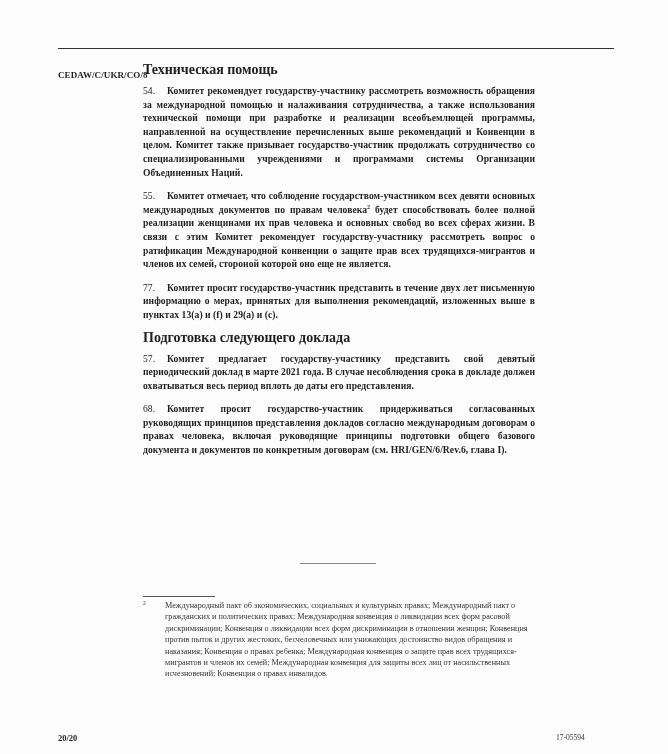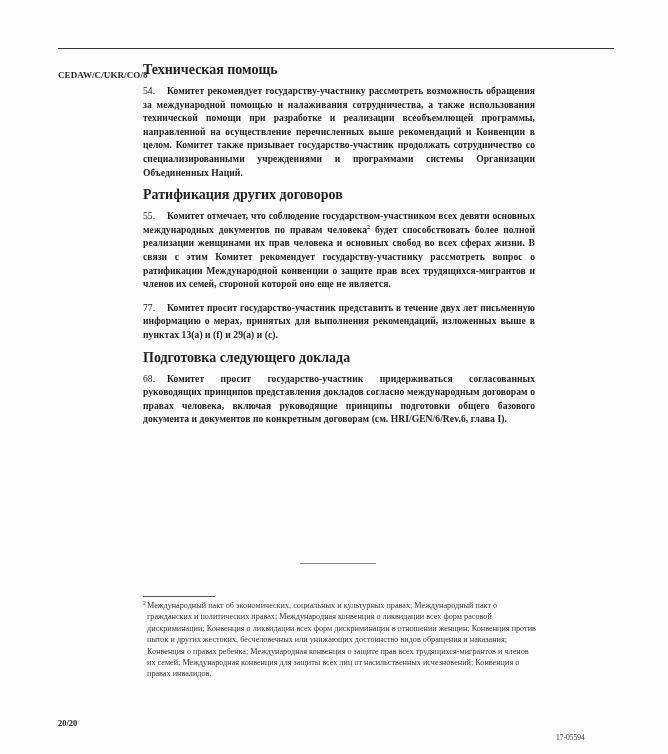--- a/index.html
+++ b/index.html
@@ -29,52 +29,52 @@
   .mid-rule {
     position: absolute; left: 300px; top: 563px; width: 76px; height: 0; border-top: 1px solid #888;
   }
   .fn-rule {
     position: absolute; left: 143px; top: 596px; width: 72px; height: 0; border-top: 1px solid #555;
   }
   .footnote {
     position: absolute; left: 143px; top: 600px; width: 393px; font-size: 8.2px; line-height: 11.4px; color: #333;
   }
   .fn-mark { position: absolute; left: 0; top: -2px; font-size: 5.5px; }
-  .fn-text { margin-left: 4px; display: block; }
+  .fn-text { margin-left: 22px; display: block; }
   .page-num {
-    position: absolute; left: 58px; top: 718px; font-size: 8.5px; font-weight: bold;
+    position: absolute; left: 58px; top: 733px; font-size: 8.5px; font-weight: bold;
   }
   .doc-id {
     position: absolute; left: 556px; top: 733px; font-size: 7.5px; color: #333;
   }
 </style>
 </head>
 <body>
 
 <div class="header-code">CEDAW/C/UKR/CO/8</div>
 <div class="header-rule"></div>
 
 <div class="content">
 
   <div>
     <div class="h">Техническая помощь</div>
     <p class="para"><span class="num">54.</span><span>Комитет рекомендует государству-участнику рассмотреть возможность обращения за международной помощью и налаживания сотрудничества, а также использования технической помощи при разработке и реализации всеобъемлющей программы, направленной на осуществление перечисленных выше рекомендаций и Конвенции в целом. Комитет также призывает государство-участник продолжать сотрудничество со специализированными учреждениями и программами системы Организации Объединенных Наций.</span></p>
   </div>
 
   <div class="sec">
-    <div class="h">Ратификация других договоров</div>
     <p class="para"><span class="num">55.</span><span>Комитет отмечает, что соблюдение государством-участником всех девяти основных международных документов по правам человека</span><sup>2</sup><span> будет способствовать более полной реализации женщинами их прав человека и основных свобод во всех сферах жизни. В связи с этим Комитет рекомендует государству-участнику рассмотреть вопрос о ратификации Международной конвенции о защите прав всех трудящихся-мигрантов и членов их семей, стороной которой оно еще не является.</span></p>
   </div>
 
   <div class="sec">
     <p class="para"><span class="num">77.</span><span>Комитет просит государство-участник представить в течение двух лет письменную информацию о мерах, принятых для выполнения рекомендаций, изложенных выше в пунктах 13(a) и (f) и 29(a) и (c).</span></p>
   </div>
 
   <div class="sec">
     <div class="h">Подготовка следующего доклада</div>
+    <p class="para"><span class="num">57.</span><span>Комитет предлагает государству-участнику представить свой девятый периодический доклад в марте 2021 года. В случае несоблюдения срока в докладе должен охватываться весь период вплоть до даты его представления.</span></p>
     <p class="para"><span class="num">68.</span><span>Комитет просит государство-участник придерживаться согласованных руководящих принципов представления докладов согласно международным договорам о правах человека, включая руководящие принципы подготовки общего базового документа и документов по конкретным договорам (см. HRI/GEN/6/Rev.6, глава I).</span></p>
   </div>
 </div>
 
 <div class="mid-rule"></div>
 <div class="fn-rule"></div>
 
 <div class="footnote">
   <span class="fn-mark">2</span>
   <span class="fn-text">Международный пакт об экономических, социальных и культурных правах; Международный пакт о гражданских и политических правах; Международная конвенция о ликвидации всех форм расовой дискриминации; Конвенция о ликвидации всех форм дискриминации в отношении женщин; Конвенция против пыток и других жестоких, бесчеловечных или унижающих достоинство видов обращения и наказания; Конвенция о правах ребенка; Международная конвенция о защите прав всех трудящихся-мигрантов и членов их семей; Международная конвенция для защиты всех лиц от насильственных исчезновений; Конвенция о правах инвалидов.</span>

